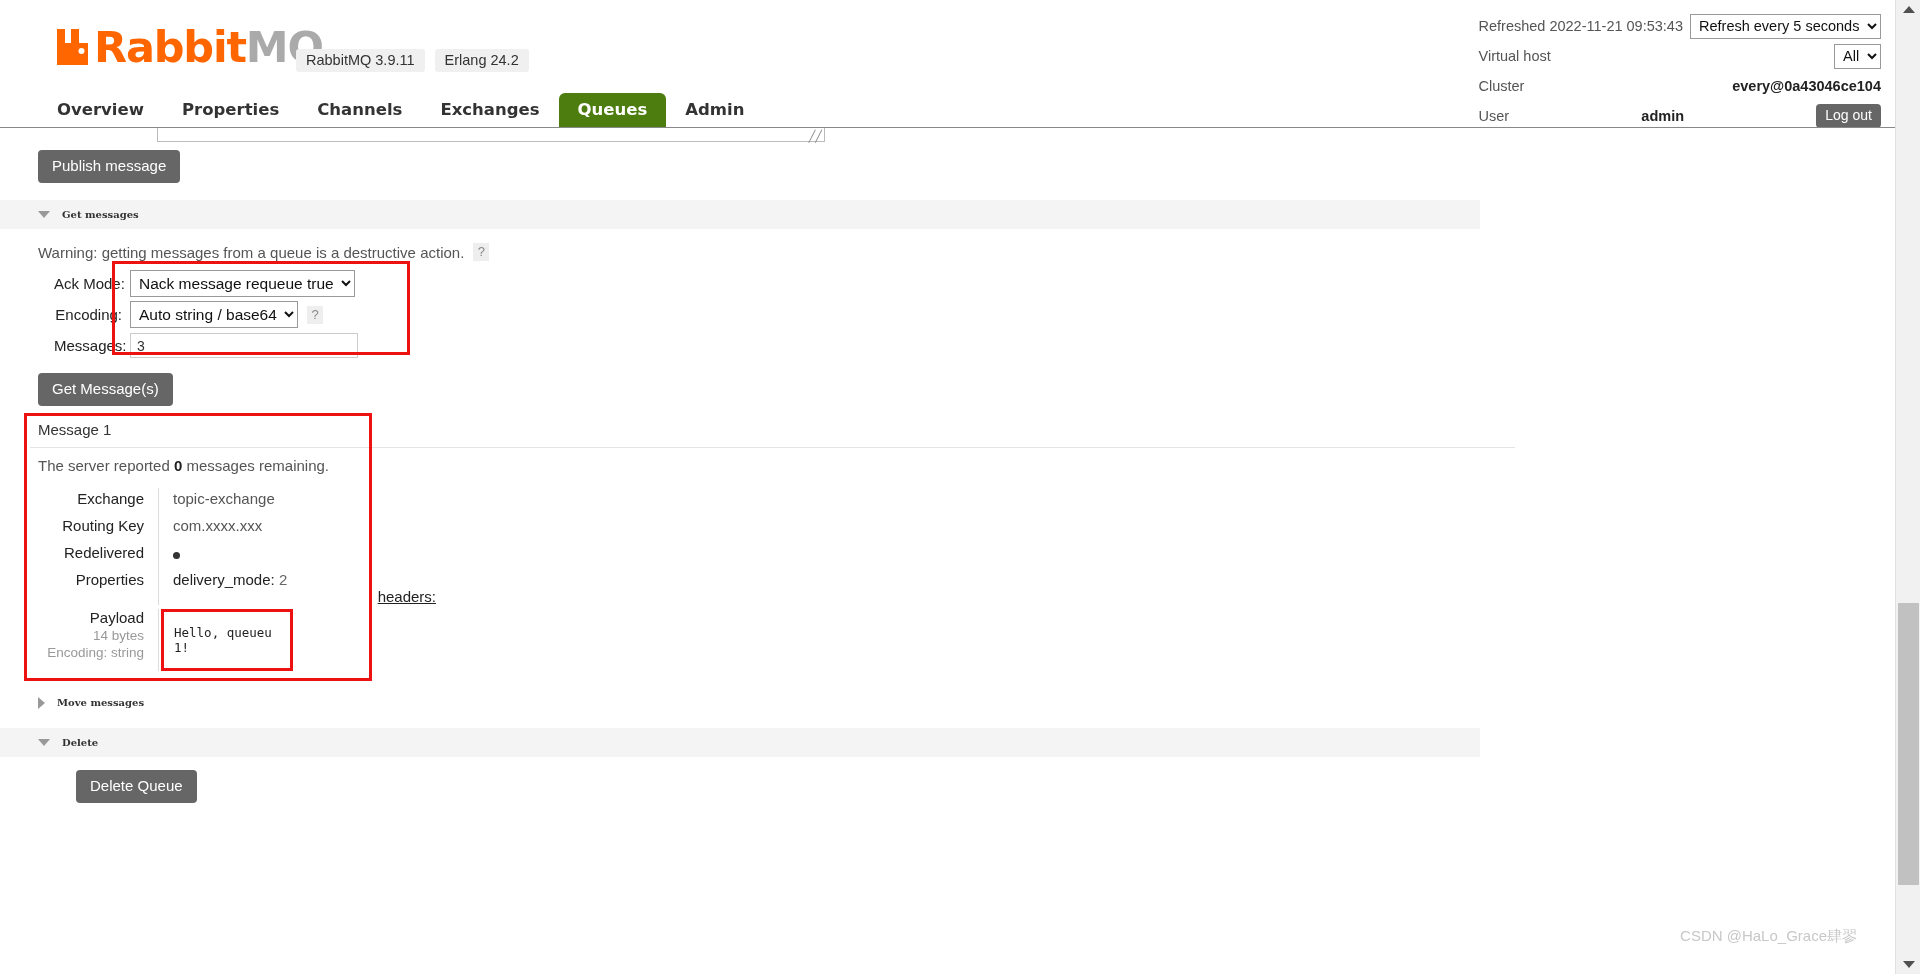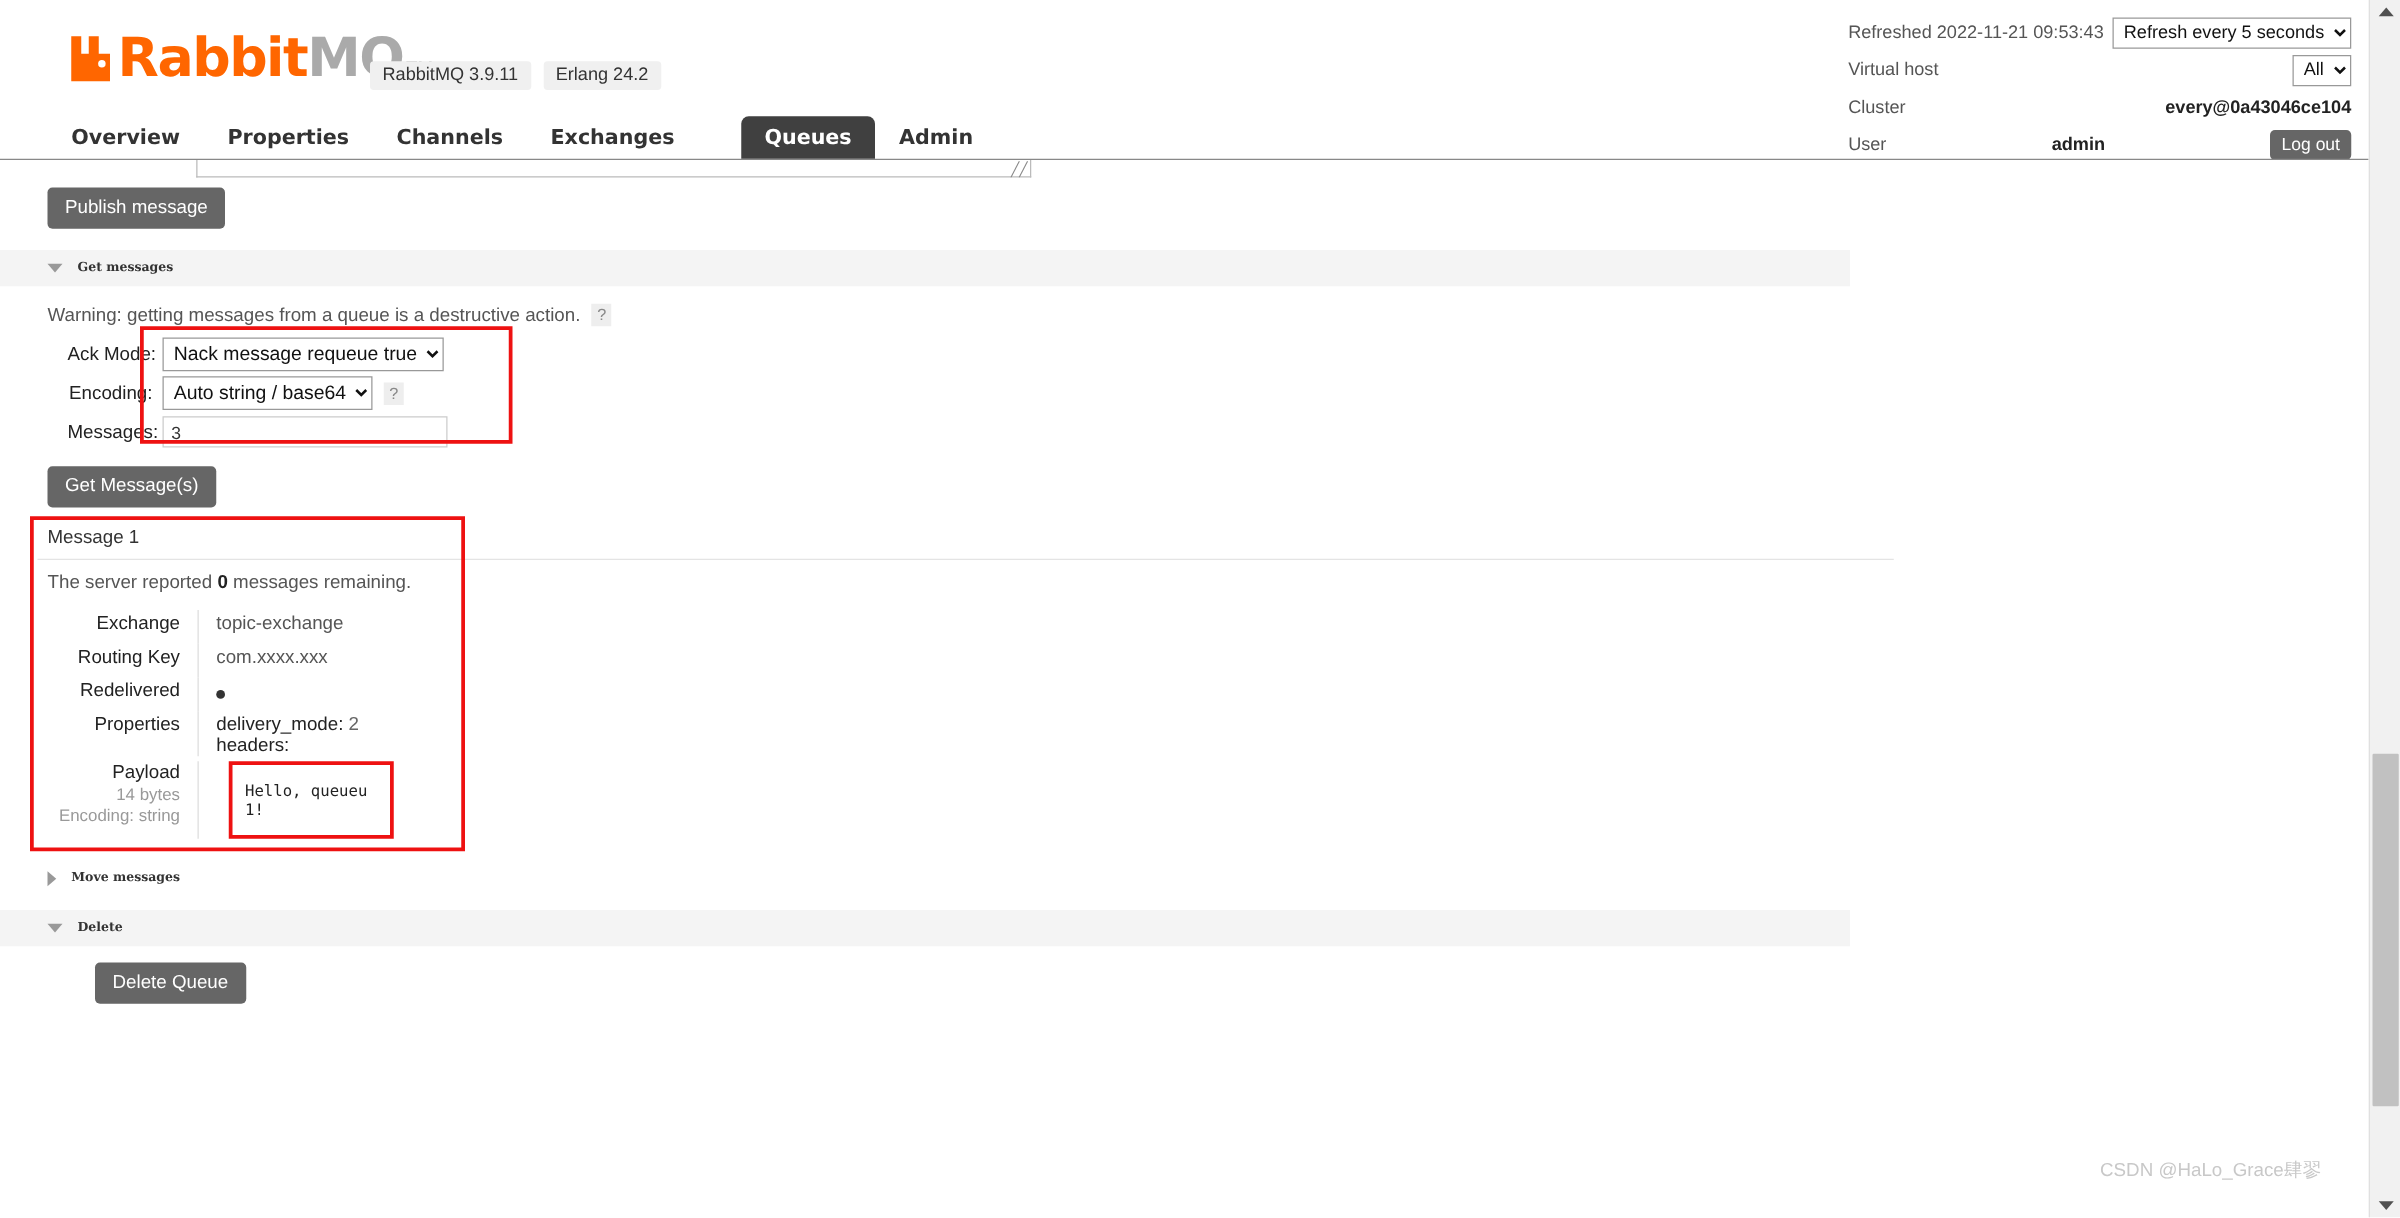--- a/index.html
+++ b/index.html
@@ -128,24 +128,23 @@
   .nav-item {
     font-size: 16.5px;
     font-weight: bold;
     color: #333333;
     padding: 7px 19px 8px 19px;
     cursor: pointer;
     font-family: "DejaVu Sans", sans-serif;
     white-space: nowrap;
   }
   .nav-item.active {
-    background: #404040;
+    background: #4d7c0f;
     color: #ffffff;
     border-radius: 6px 6px 0 0;
-    margin-left: 34px;
   }
 
   
   .content {
     position: absolute;
     left: 0; top: 128px;
     width: 1895px;
   }
   
   .textarea-remnant {
@@ -321,35 +320,36 @@
   .bullet-dot {
     display: inline-block;
     width: 7px; height: 7px;
     border-radius: 50%;
     background: #333333;
     margin-top: 8px;
   }
   .prop-line { color: #222222; font-size: 15px; }
   .prop-line .pv { color: #666666; }
   .prop-headers {
-    text-align: left;
+    text-align: right;
     color: #222222;
     font-size: 15px;
     padding-right: 22px;
+    text-decoration: underline;
   }
   .payload-key {
     width: 120px;
     text-align: right;
     padding-right: 14px;
     white-space: nowrap;
   }
   .payload-key .pk-main { font-size: 15px; color: #222222; }
   .payload-key .pk-sub { font-size: 13.5px; color: #999999; display: block; line-height: 17px; }
   .payload-box {
-    margin-left: 24px;
+    margin-left: 2px;
     border: 3px solid #ee1111;
     background: #ffffff;
     width: 132px;
     min-height: 48px;
     padding: 13px 10px;
     font-family: "DejaVu Sans Mono", monospace;
     font-size: 12.5px;
     color: #222222;
     white-space: pre-wrap;
     word-break: break-all;

